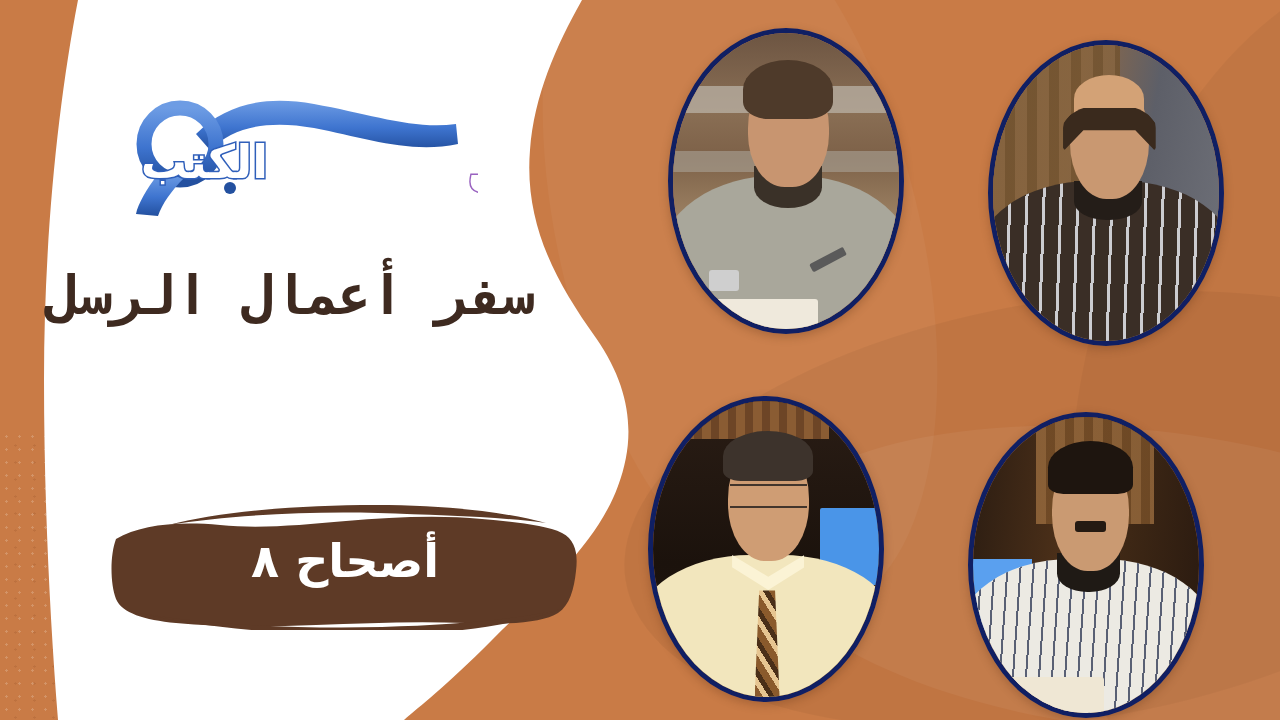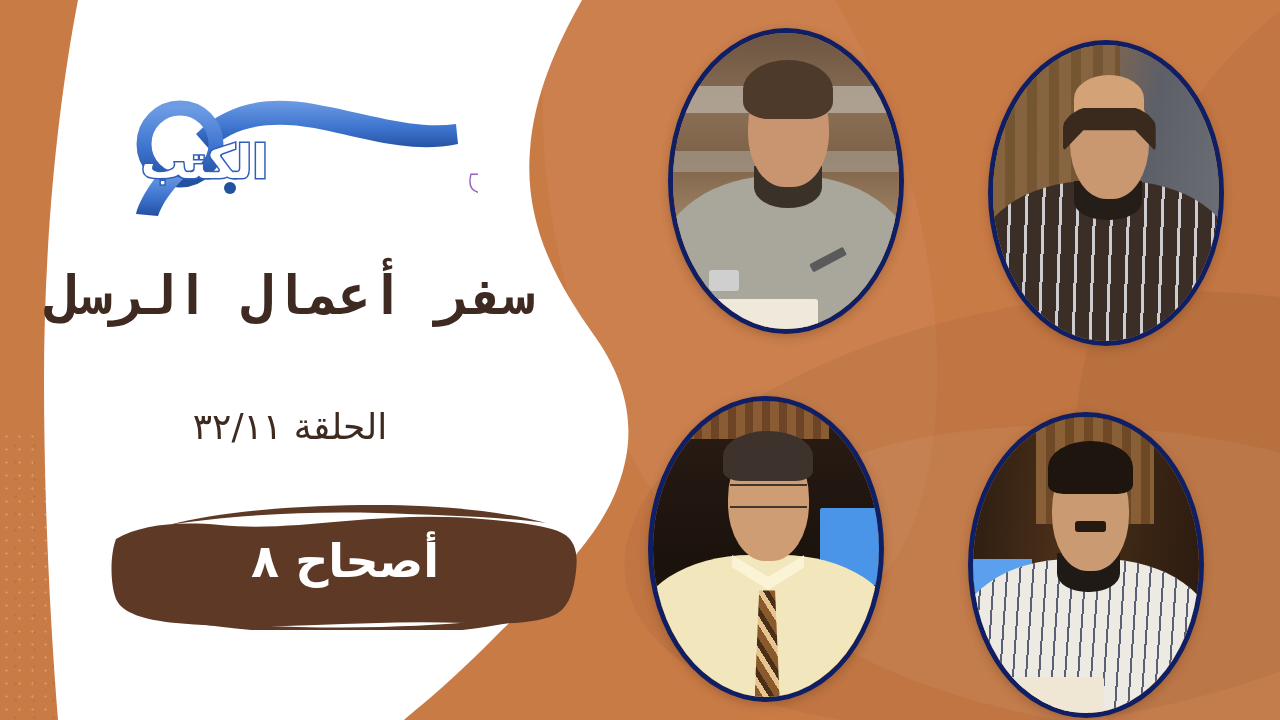--- a/index.html
+++ b/index.html
@@ -229,21 +229,20 @@
       </g>
 
       <g transform="translate(350,58)">
         <text x="0" y="46" font-family="'DejaVu Sans','Liberation Sans',sans-serif" font-size="44" font-weight="bold" direction="rtl" text-anchor="end" fill="#ffffff" stroke="#9a63c0" stroke-width="3" paint-order="stroke">فاحصين</text>
       </g>
     </svg>
   </div>
 
   <div class="show-title">سفر أعمال الرسل</div>
 
-  <div class="episode">الحلقة ٣٢/١١</div>
 
   <div class="badge">
     <svg class="brush" viewBox="0 0 470 135" preserveAspectRatio="none" aria-hidden="true">
       <path d="M 6,44
                C 30,30 66,26 110,30
                C 150,34 190,30 236,26
                C 282,22 330,20 372,24
                C 404,27 436,30 452,38
                C 466,45 468,60 466,76
                C 464,94 460,110 448,118

